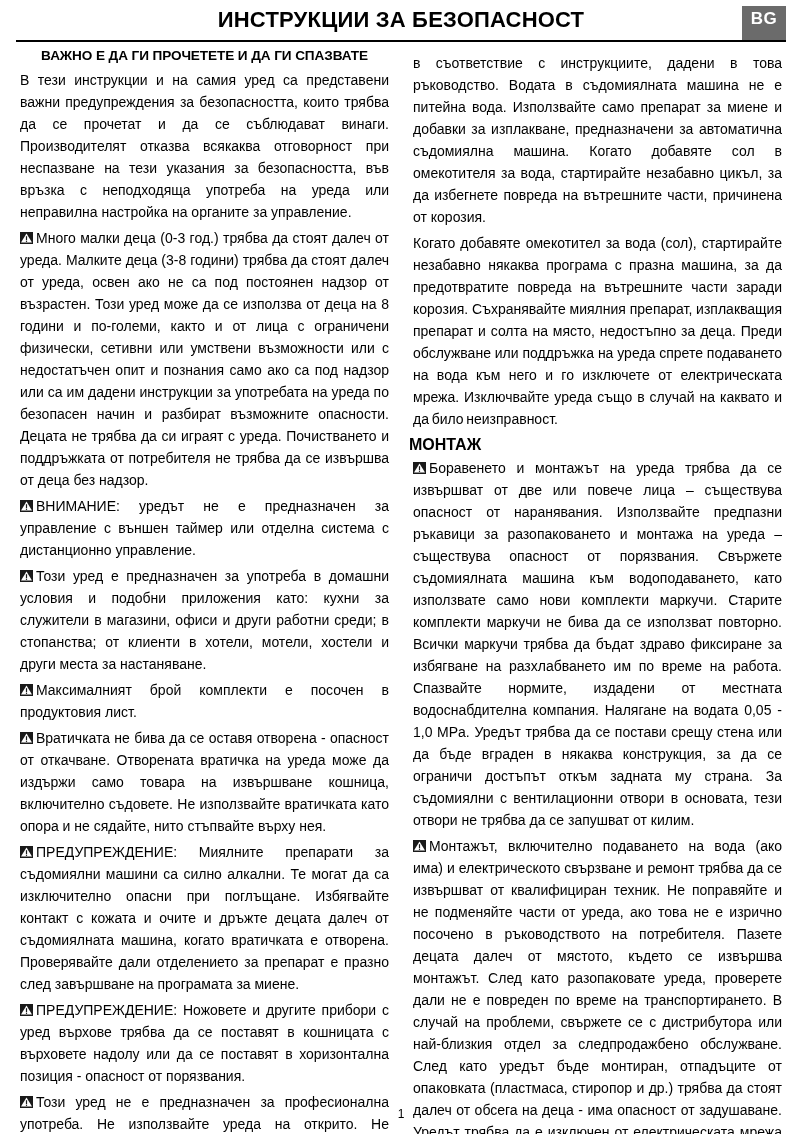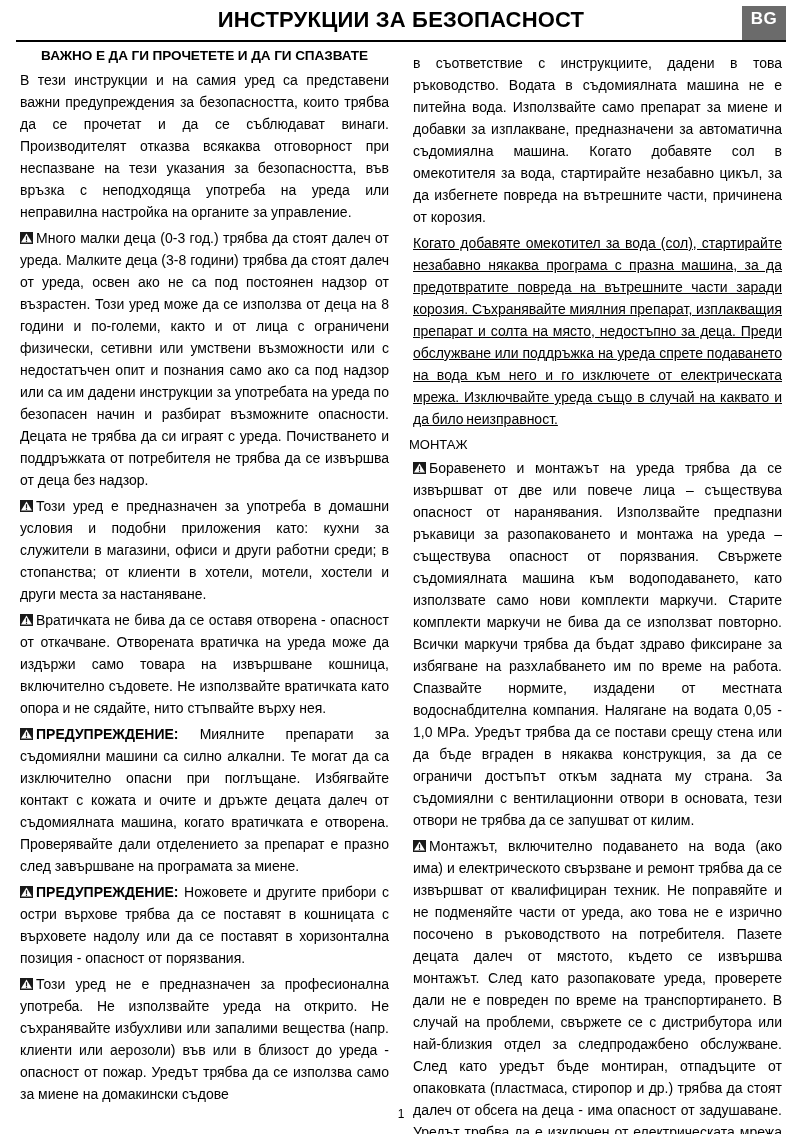--- a/index.html
+++ b/index.html
@@ -70,40 +70,39 @@
   
   .h1 {
     font-size: 13.6px;
     font-weight: bold;
     line-height: 16.6px;
     margin: 0 0 0 0;
     letter-spacing: -0.1px;
     text-align: center;
   }
   .section-head {
-    font-size: 13px;
-    font-weight: normal;
+    font-size: 16px;
+    font-weight: bold;
     line-height: 17px;
     margin: 6px 0 1px 0;
   }
   .para {
     font-size: 14px;
     line-height: 22px;
     text-align: justify;
     text-justify: inter-word;
     margin: 4px;
     -webkit-hyphens: none;
     hyphens: none;
   }
   .para.tight {
     word-spacing: -1.2px;
-    text-decoration: underline;
   }
   .para b {
-    font-weight: bold;
+    font-weight: normal;
   }
 
   
   .warn-icon {
     display: inline-block;
     width: 13px;
     height: 12px;
     background: #1a1a1a;
     position: relative;
     vertical-align: -1px;
@@ -150,31 +149,49 @@
         <span class="warn-icon">
           <svg width="13" height="12" viewBox="0 0 13 12" aria-hidden="true">
             <polygon points="6.5,1.4 12,10.6 1,10.6" fill="#ffffff"></polygon>
             <rect x="5.9" y="4.2" width="1.2" height="3.9" fill="#1a1a1a"></rect>
             <rect x="5.9" y="8.7" width="1.2" height="1.2" fill="#1a1a1a"></rect>
           </svg>
         </span><span>Много малки деца (0-3 год.) трябва да стоят далеч от уреда. Малките деца (3-8 години) трябва да стоят далеч от уреда, освен ако не са под постоянен надзор от възрастен. Този уред може да се използва от деца на 8 години и по-големи, както и от лица с ограничени физически, сетивни или умствени възможности или с недостатъчен опит и познания само ако са под надзор или са им дадени инструкции за употребата на уреда по безопасен начин и разбират възможните опасности. Децата не трябва да си играят с уреда. Почистването и поддръжката от потребителя не трябва да се извършва от деца без надзор.</span>
       </p>
 
 
+      <p class="para">
+        <span class="warn-icon">
+          <svg width="13" height="12" viewBox="0 0 13 12" aria-hidden="true">
+            <polygon points="6.5,1.4 12,10.6 1,10.6" fill="#ffffff"></polygon>
+            <rect x="5.9" y="4.2" width="1.2" height="3.9" fill="#1a1a1a"></rect>
+            <rect x="5.9" y="8.7" width="1.2" height="1.2" fill="#1a1a1a"></rect>
+          </svg>
+        </span><span>ВНИМАНИЕ: уредът не е предназначен за управление с външен таймер или отделна система с дистанционно управление.</span>
+      </p>
 
       <p class="para">
         <span class="warn-icon">
           <svg width="13" height="12" viewBox="0 0 13 12" aria-hidden="true">
             <polygon points="6.5,1.4 12,10.6 1,10.6" fill="#ffffff"></polygon>
             <rect x="5.9" y="4.2" width="1.2" height="3.9" fill="#1a1a1a"></rect>
             <rect x="5.9" y="8.7" width="1.2" height="1.2" fill="#1a1a1a"></rect>
           </svg>
         </span><span>Този уред е предназначен за употреба в домашни условия и подобни приложения като: кухни за служители в магазини, офиси и други работни среди; в стопанства; от клиенти в хотели, мотели, хостели и други места за настаняване.</span>
       </p>
 
+      <p class="para">
+        <span class="warn-icon">
+          <svg width="13" height="12" viewBox="0 0 13 12" aria-hidden="true">
+            <polygon points="6.5,1.4 12,10.6 1,10.6" fill="#ffffff"></polygon>
+            <rect x="5.9" y="4.2" width="1.2" height="3.9" fill="#1a1a1a"></rect>
+            <rect x="5.9" y="8.7" width="1.2" height="1.2" fill="#1a1a1a"></rect>
+          </svg>
+        </span><span>Максималният брой комплекти е посочен в продуктовия лист.</span>
+      </p>
 
       <p class="para">
         <span class="warn-icon">
           <svg width="13" height="12" viewBox="0 0 13 12" aria-hidden="true">
             <polygon points="6.5,1.4 12,10.6 1,10.6" fill="#ffffff"></polygon>
             <rect x="5.9" y="4.2" width="1.2" height="3.9" fill="#1a1a1a"></rect>
             <rect x="5.9" y="8.7" width="1.2" height="1.2" fill="#1a1a1a"></rect>
           </svg>
         </span><span>Вратичката не бива да се оставя отворена - опасност от откачване. Отворената вратичка на уреда може да издържи само товара на извършване кошница, включително съдовете. Не използвайте вратичката като опора и не сядайте, нито стъпвайте върху нея.</span>
       </p>
@@ -189,21 +206,21 @@
         </span><b>ПРЕДУПРЕЖДЕНИЕ:</b><span> Миялните препарати за съдомиялни машини са силно алкални. Те могат да са изключително опасни при поглъщане. Избягвайте контакт с кожата и очите и дръжте децата далеч от съдомиялната машина, когато вратичката е отворена. Проверявайте дали отделението за препарат е празно след завършване на програмата за миене.</span>
       </p>
 
       <p class="para">
         <span class="warn-icon">
           <svg width="13" height="12" viewBox="0 0 13 12" aria-hidden="true">
             <polygon points="6.5,1.4 12,10.6 1,10.6" fill="#ffffff"></polygon>
             <rect x="5.9" y="4.2" width="1.2" height="3.9" fill="#1a1a1a"></rect>
             <rect x="5.9" y="8.7" width="1.2" height="1.2" fill="#1a1a1a"></rect>
           </svg>
-        </span><b>ПРЕДУПРЕЖДЕНИЕ:</b><span> Ножовете и другите прибори с остри върхове трябва да се поставят в кошницата с върховете надолу или да се поставят в хоризонтална позиция - опасност от порязвания.</span>
+        </span><b>ПРЕДУПРЕЖДЕНИЕ:</b><span> Ножовете и другите прибори с уред върхове трябва да се поставят в кошницата с върховете надолу или да се поставят в хоризонтална позиция - опасност от порязвания.</span>
       </p>
 
       <p class="para">
         <span class="warn-icon">
           <svg width="13" height="12" viewBox="0 0 13 12" aria-hidden="true">
             <polygon points="6.5,1.4 12,10.6 1,10.6" fill="#ffffff"></polygon>
             <rect x="5.9" y="4.2" width="1.2" height="3.9" fill="#1a1a1a"></rect>
             <rect x="5.9" y="8.7" width="1.2" height="1.2" fill="#1a1a1a"></rect>
           </svg>
         </span><span>Този уред не е предназначен за професионална употреба. Не използвайте уреда на открито. Не съхранявайте избухливи или запалими вещества (напр. клиенти или аерозоли) във или в близост до уреда - опасност от пожар. Уредът трябва да се използва само за миене на домакински съдове</span>

